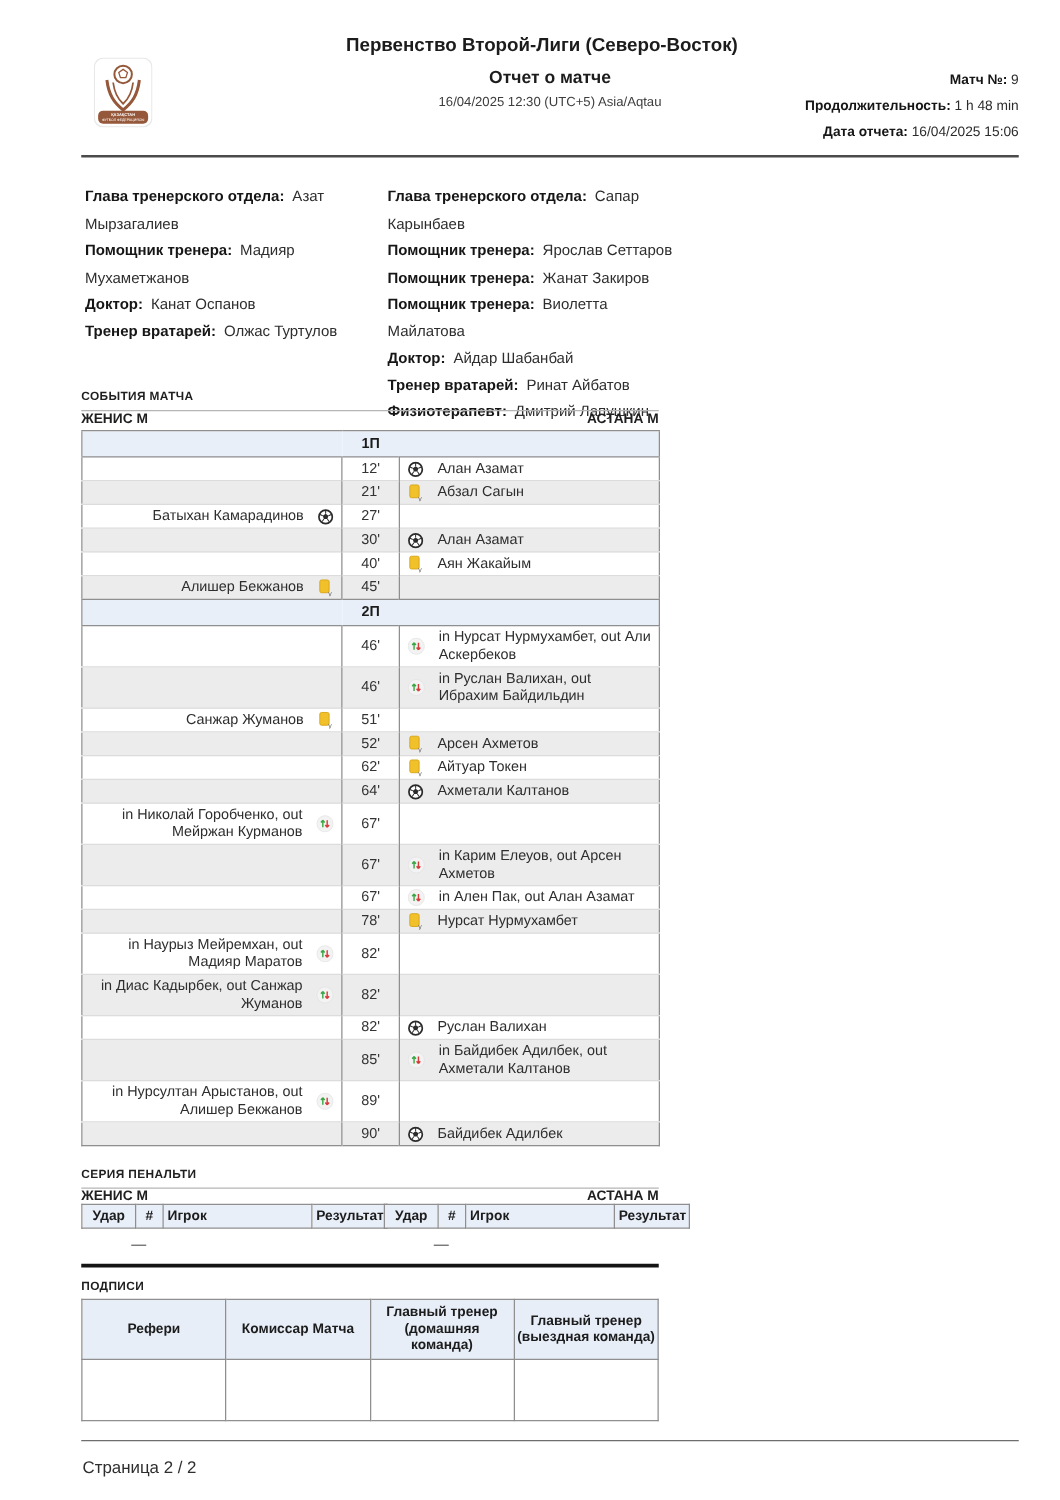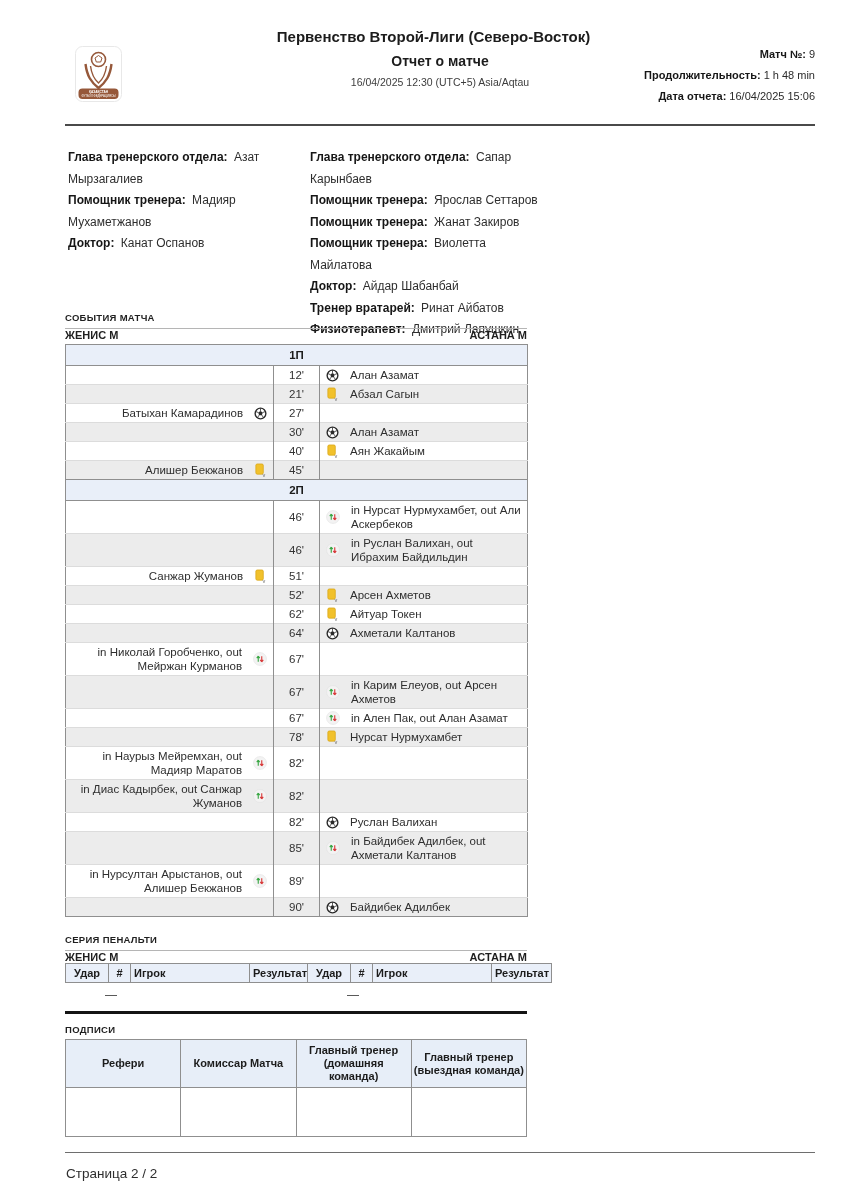--- a/index.html
+++ b/index.html
@@ -14,21 +14,21 @@
   body{font-family:"Liberation Sans",sans-serif;color:var(--ink);}
   .page{position:relative;width:848px;height:1200px;background:#fff;overflow:hidden;}
 
   
   .h-title{position:absolute;top:28px;left:52px;right:33px;text-align:center;
            font-size:15px;font-weight:bold;color:#1c1c1c;}
   .h-sub{position:absolute;top:53px;left:65px;right:33px;text-align:center;
          font-size:14px;font-weight:bold;color:#1c1c1c;}
   .h-date{position:absolute;top:76px;left:65px;right:33px;text-align:center;
           font-size:10.5px;color:#3d3d3d;}
-  .match-info{position:absolute;top:44px;right:33px;text-align:right;
+  .match-info{position:absolute;top:54px;right:33px;text-align:right;
               font-size:11px;line-height:21px;color:#2b2b2b;}
   .match-info b{color:#161616;margin-right:3px;}
   .logo{position:absolute;top:46px;left:75px;width:47px;height:56px;}
   .hr-header{position:absolute;top:124px;left:65px;right:33px;border-top:2px solid #4a4a4a;}
 
   
   .staff{position:absolute;top:147px;font-size:12px;line-height:21.5px;}
   .staff.home{left:68px;width:235px;}
   .staff.away{left:310px;width:235px;}
   .staff b{color:#161616;margin-right:3px;}
@@ -111,20 +111,21 @@
       <b>Дата отчета:</b><span>16/04/2025 15:06</span>
     </div>
   </div>
 
   <div class="hr-header"></div>
 
   <div class="staff home" id="staff-home">
       <div><b>Глава тренерского отдела:</b> Азат Мырзагалиев</div>
       <div><b>Помощник тренера:</b> Мадияр Мухаметжанов</div>
       <div><b>Доктор:</b> Канат Оспанов</div>
+      <div><b>Тренер вратарей:</b> Олжас Туртулов</div>
     </div>
   <div class="staff away" id="staff-away">
       <div><b>Глава тренерского отдела:</b> Сапар Карынбаев</div>
       <div><b>Помощник тренера:</b> Ярослав Сеттаров</div>
       <div><b>Помощник тренера:</b> Жанат Закиров</div>
       <div><b>Помощник тренера:</b> Виолетта Майлатова</div>
       <div><b>Доктор:</b> Айдар Шабанбай</div>
       <div><b>Тренер вратарей:</b> Ринат Айбатов</div>
       <div><b>Физиотерапевт:</b> Дмитрий Лапушкин</div>
     </div>

